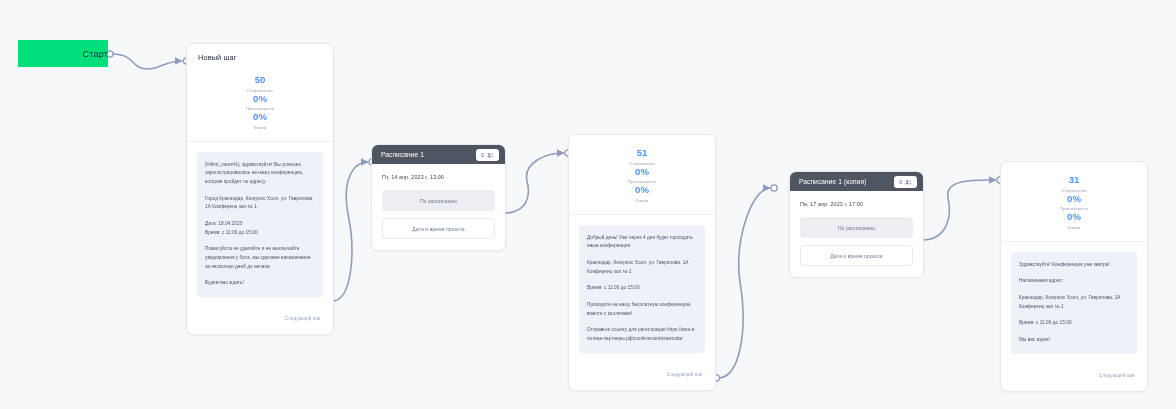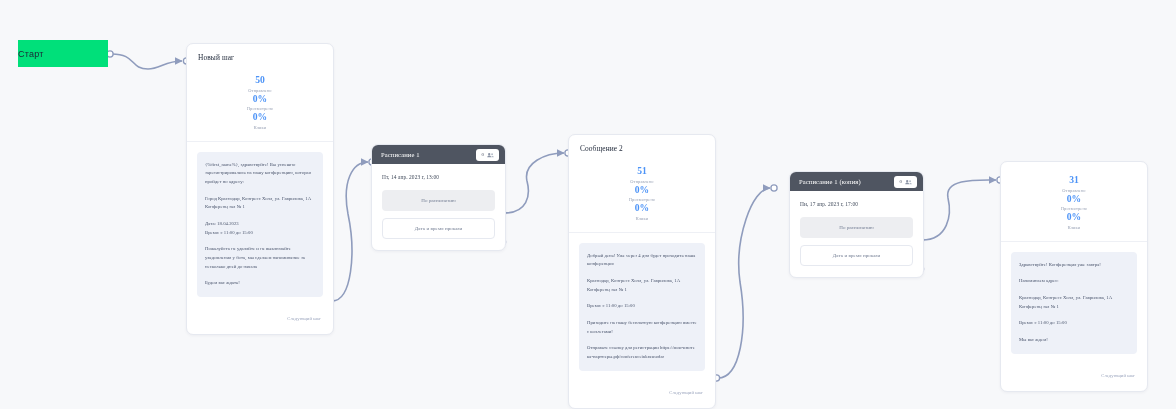--- a/index.html
+++ b/index.html
@@ -41,34 +41,33 @@
   .arrowhead { fill: #8f9cbd; }
 
   
   #start-node {
     position: absolute;
     left: 18px; top: 40px;
     width: 90px; height: 27px;
     background: #00e07a;
     display: flex;
     align-items: center;
-    justify-content: flex-start;
+    justify-content: flex-end;
     font-size: 9px;
     color: #1b2536;
     letter-spacing: .2px;
   }
 
   
   .card {
     position: absolute;
     background: #ffffff;
     border: 1px solid #e6e9f0;
     border-radius: 7px;
     box-shadow: 0 1px 3px rgba(30,40,70,.05);
-    font-family: Liberation Serif, serif;
   }
 
   
   .msg-card { width: 148px; }
   .msg-title {
     font-size: 7.4px;
     color: #1e2738;
     padding: 9px 11px 0 11px;
     letter-spacing: .1px;
   }
@@ -254,21 +253,20 @@
       <div class="sch-opt filled">
         <span>По расписанию</span>
       </div>
       <div class="sch-opt outlined">
         <span>Дата и время прошли</span>
       </div>
     </div>
   </div>
 
   <div class="card msg-card" style="left:568px; top:134px;">
-    <div class="msg-title">Сообщение 2</div>
     <div class="stats">
       <div class="stat">
         <div class="stat-val">51</div>
         <div class="stat-lbl">Отправлено</div>
       </div>
       <div class="stat">
         <div class="stat-val">0%</div>
         <div class="stat-lbl">Просмотрено</div>
       </div>
       <div class="stat">

